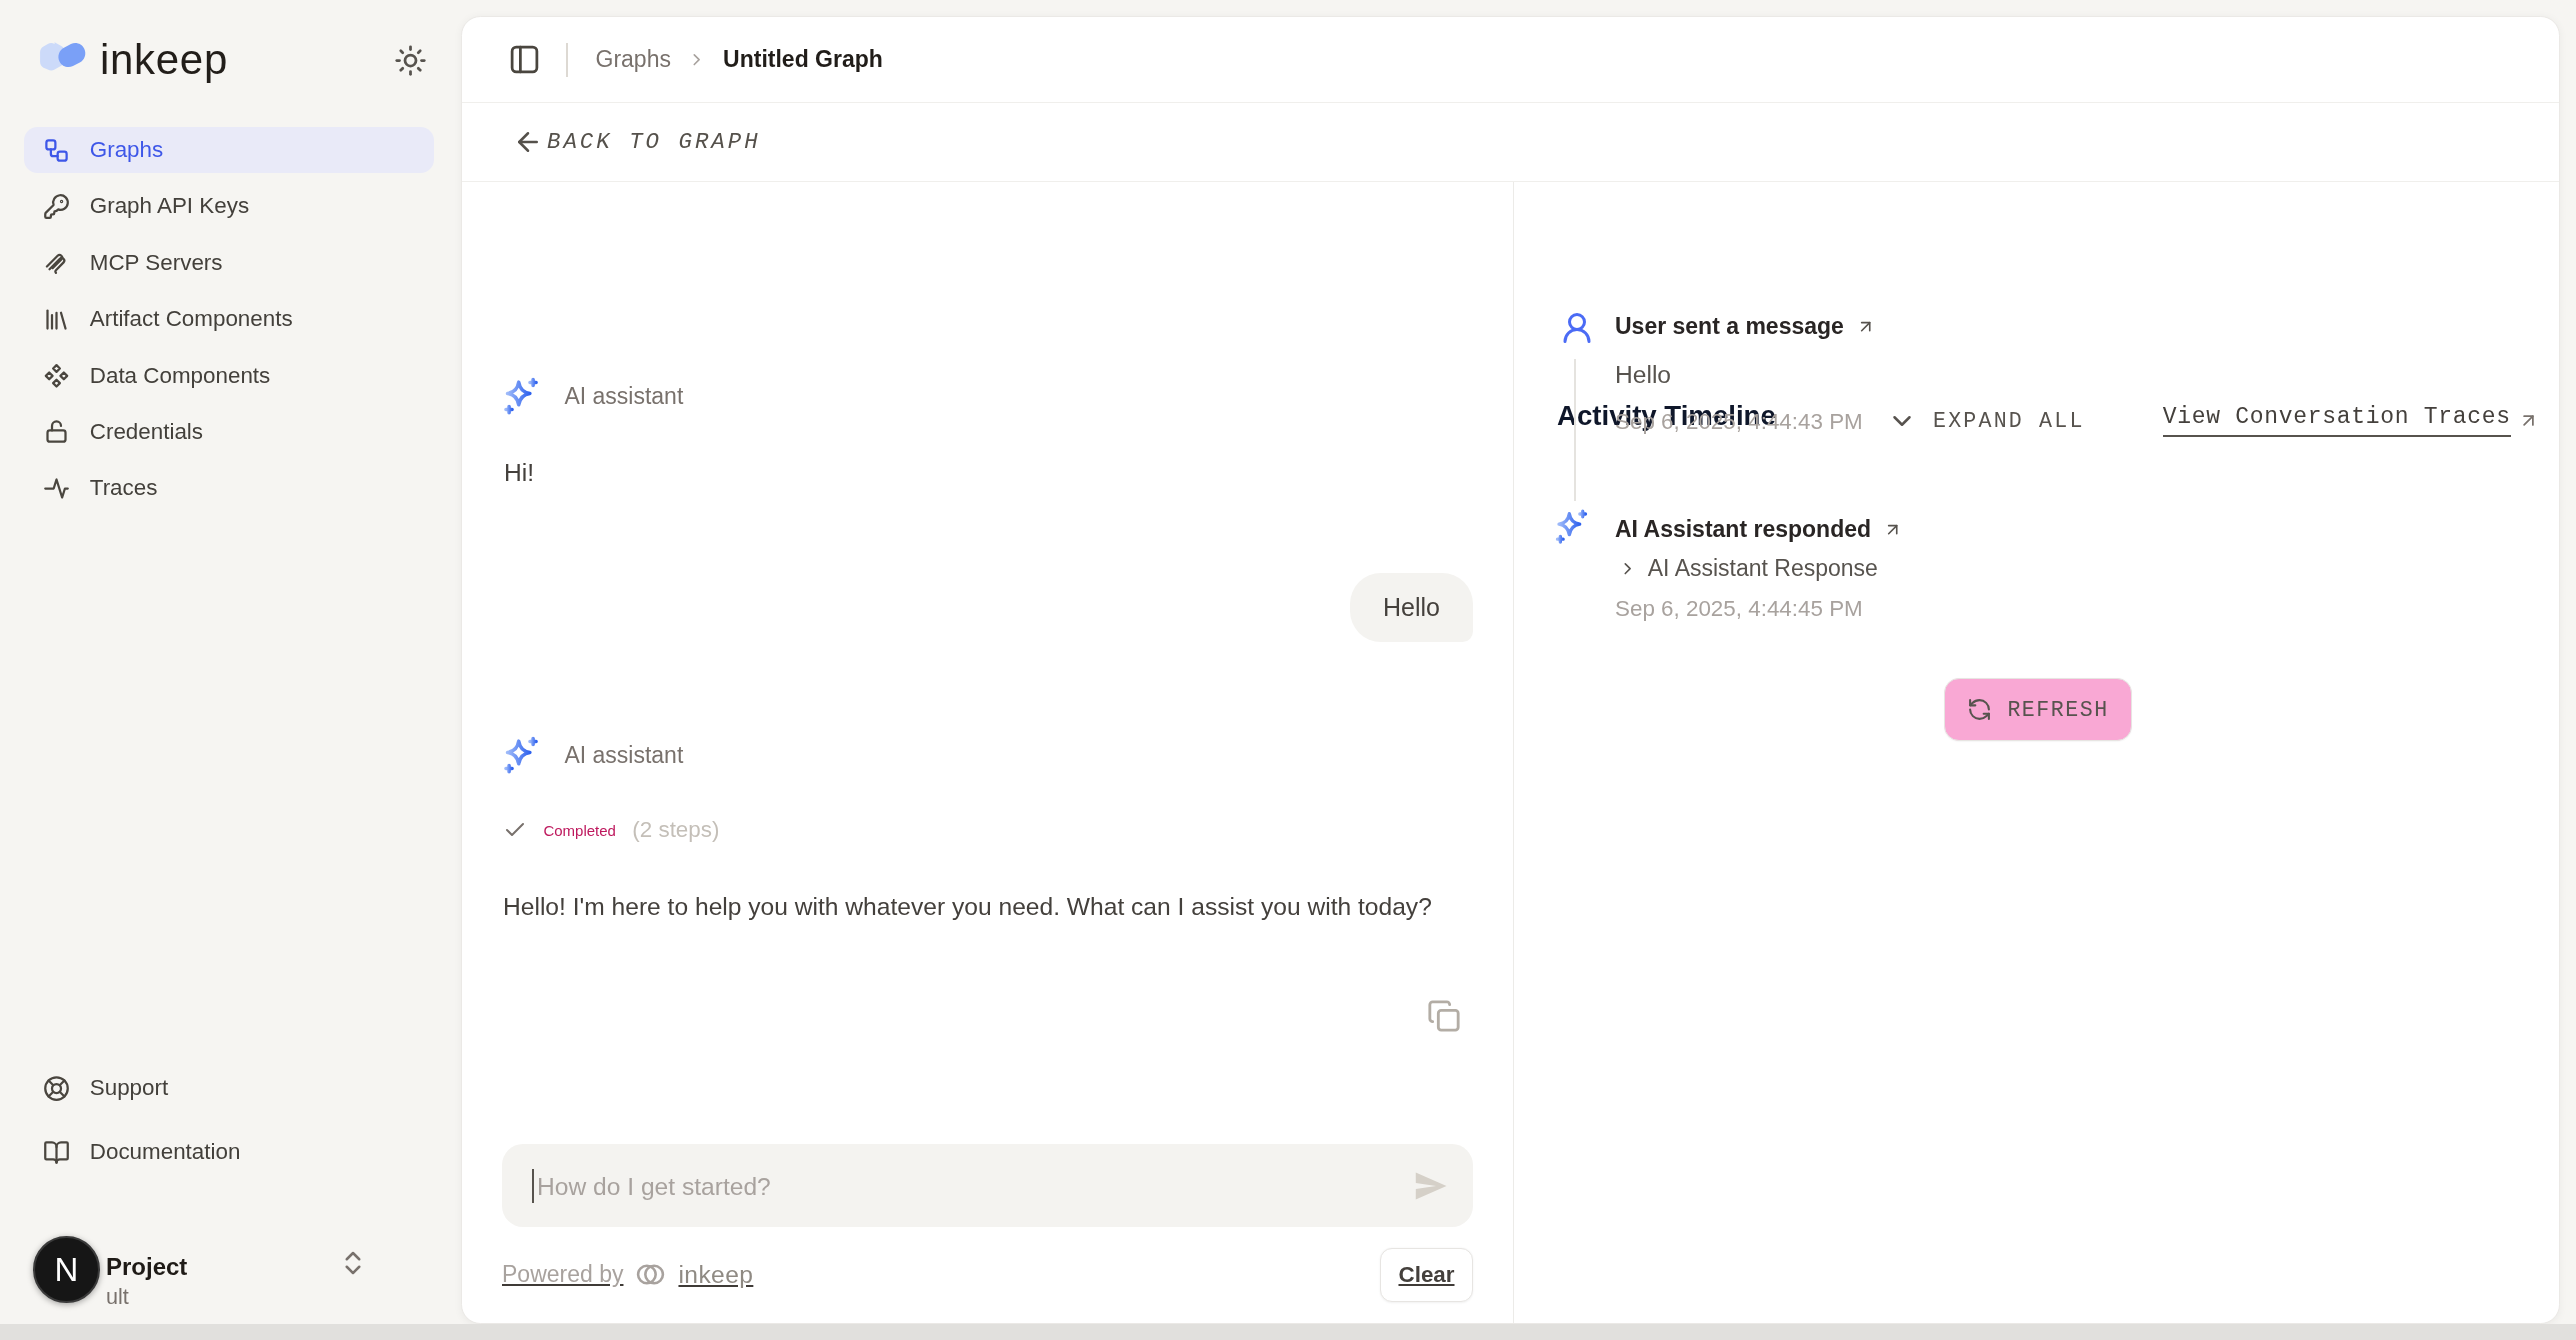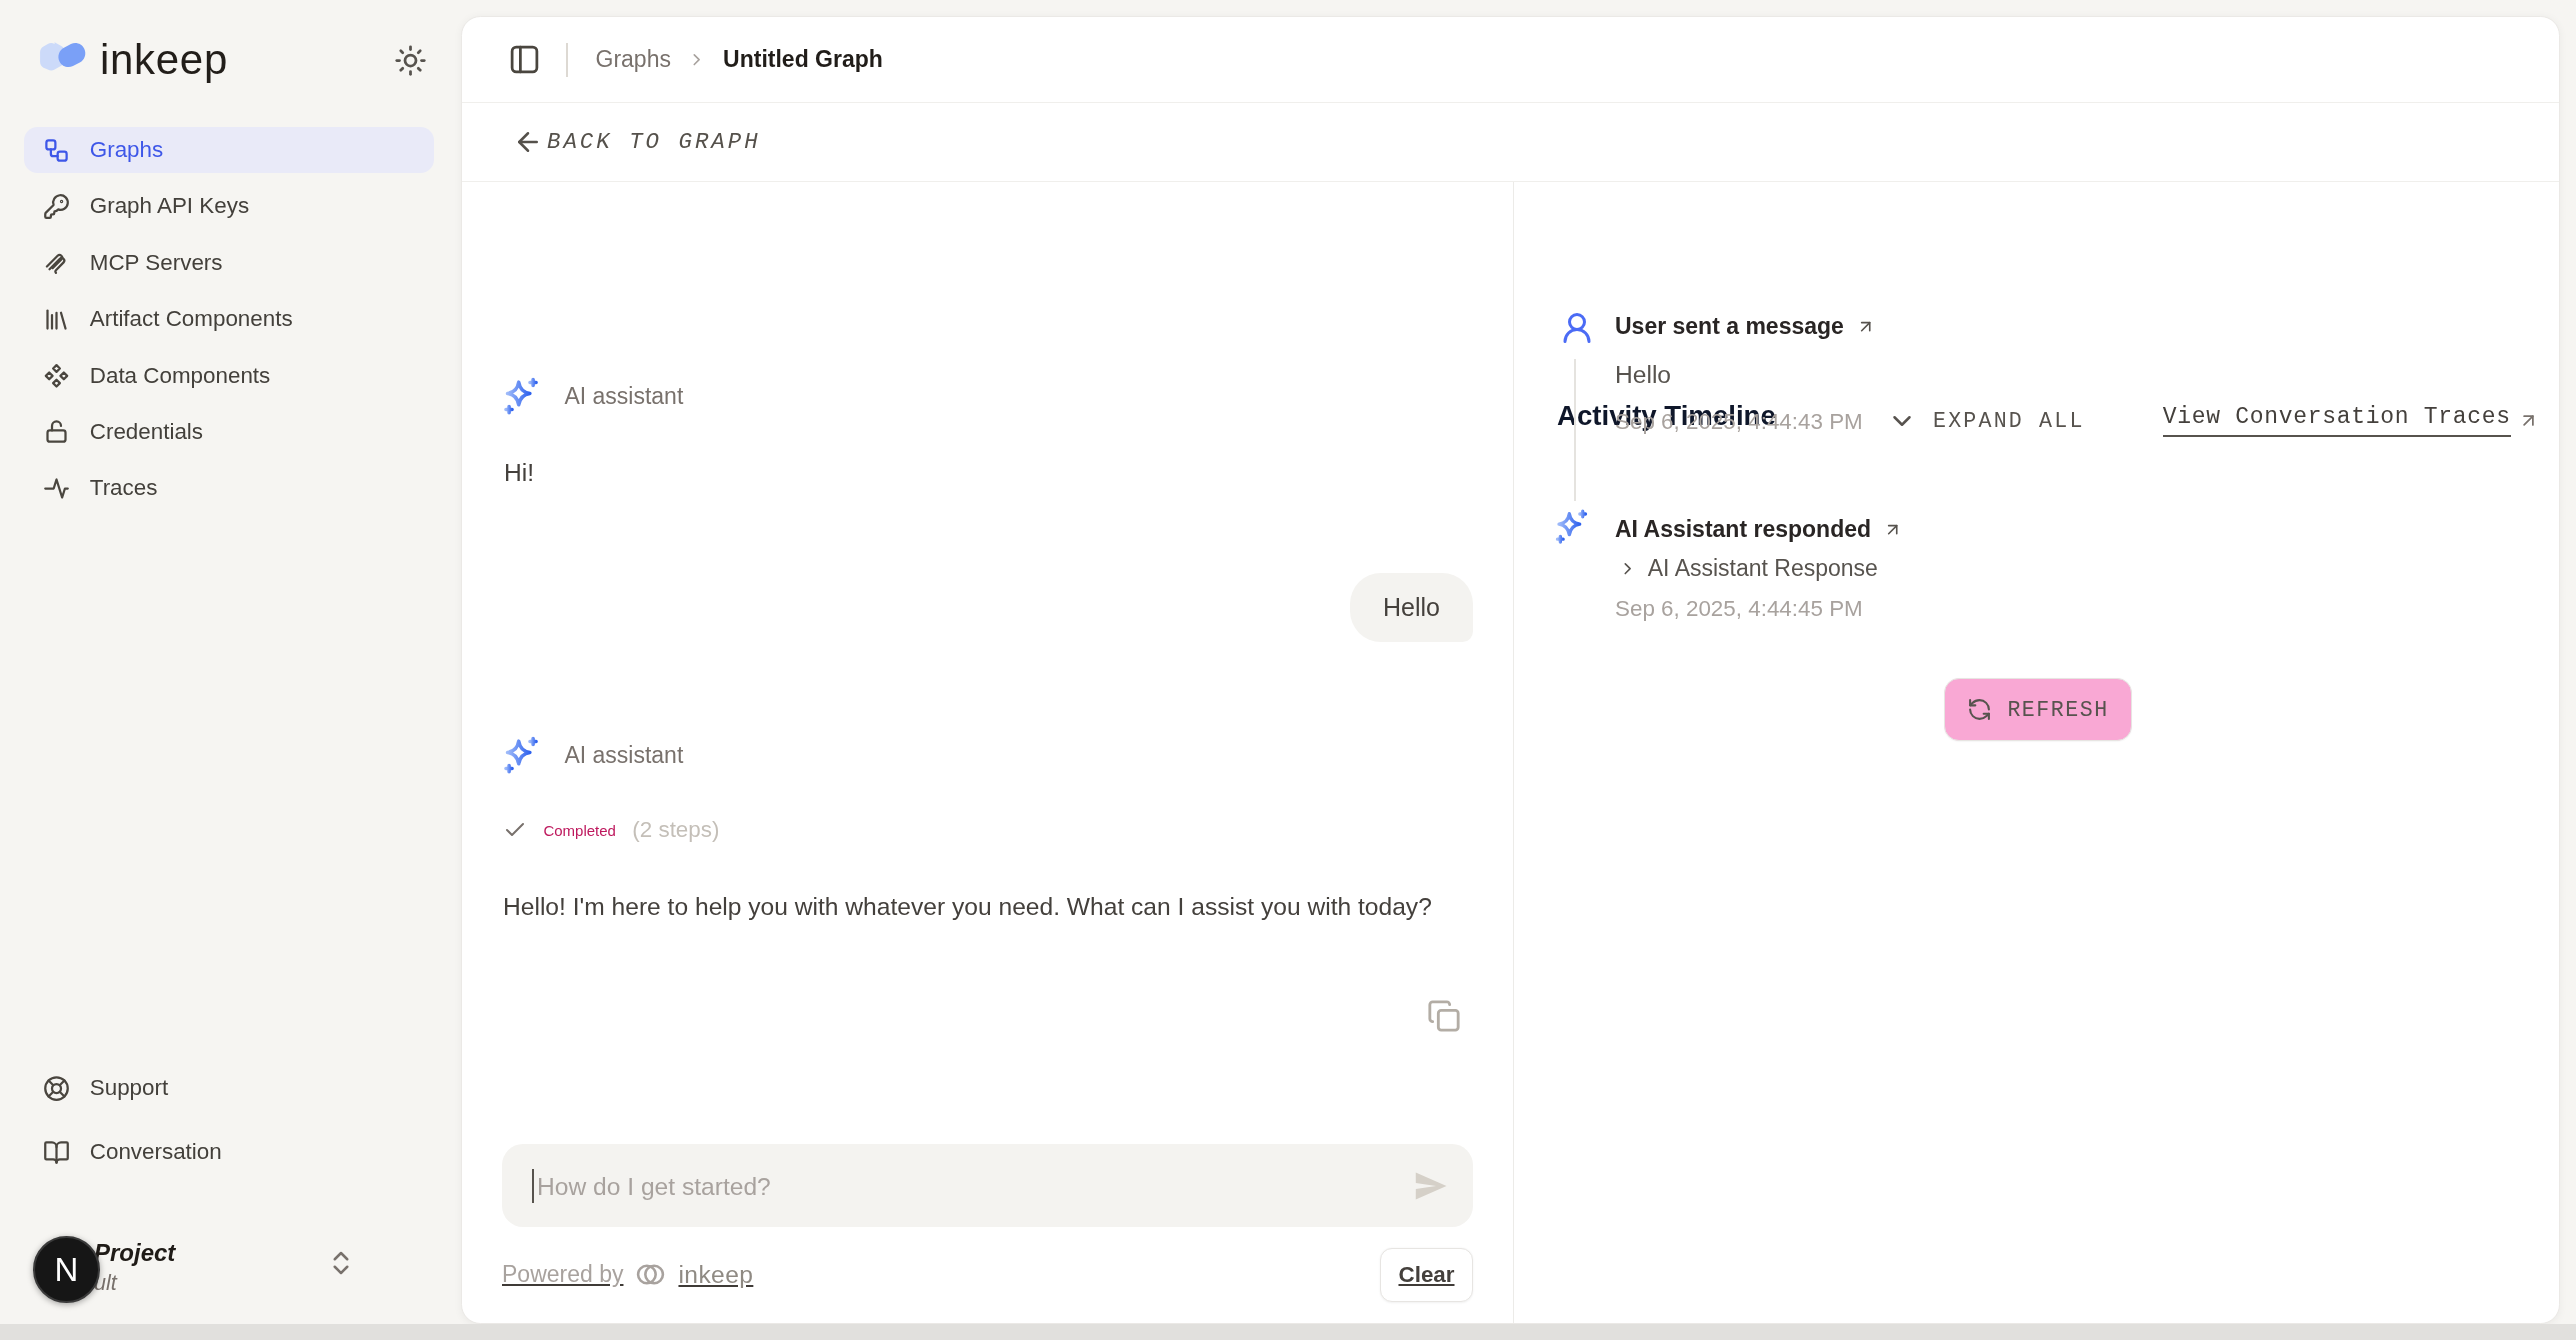--- a/index.html
+++ b/index.html
@@ -24,21 +24,21 @@
   .nav-item{display:flex;align-items:center;gap:19.4px;height:46px;padding:0 19.4px;border-radius:13.4px;
     font-size:22.4px;color:#43403b;cursor:pointer;}
   .nav-item .nicon{width:27px;height:27px;color:#4a463f;flex:0 0 auto;}
   .nav-item.active{background:#e9eaf8;color:#3e57e8;font-weight:500;}
   .nav-item.active .nicon{color:#3e57e8;}
 
   .foot-nav{position:absolute;left:24px;right:27px;top:1064px;display:flex;flex-direction:column;gap:16.4px;}
   .foot-item{display:flex;align-items:center;gap:19.4px;height:48px;padding:0 19.4px;border-radius:13.4px;font-size:22.4px;color:#43403b;cursor:pointer;}
   .foot-item .nicon{width:27px;height:27px;color:#4a463f;}
 
-  .project{position:absolute;left:16px;right:27px;top:1224px;height:86px;display:flex;align-items:center;cursor:pointer;font-style:italic;}
+  .project{position:absolute;left:28px;right:27px;top:1224px;height:86px;display:flex;align-items:flex-end;cursor:pointer;}
   .project-text{margin-left:78px;line-height:1.15;}
   .project-name{font-size:24px;font-weight:600;color:#1f1b17;}
   .project-sub{font-size:21.6px;color:#78716c;margin-top:4.5px;}
   .project-chevrons{position:absolute;left:310px;top:24px;width:30px;height:30px;color:#78716c;}
   .dev-avatar{position:absolute;left:33px;top:1236px;width:63px;height:63px;border-radius:50%;
     background:#161616;border:2.2px solid #3a3a3a;box-shadow:0 1.5px 6px rgba(0,0,0,.35);
     color:#fff;display:flex;align-items:center;justify-content:center;font-size:33px;font-weight:500;z-index:6;cursor:pointer;}
 
   
   .card{position:absolute;left:461px;top:16.4px;right:16.4px;bottom:15.7px;background:#ffffff;
@@ -207,21 +207,21 @@
           <path d="m9.17 14.83-4.24 4.24"></path>
           <circle cx="12" cy="12" r="4"></circle>
         </svg>
       <span>Support</span>
     </div>
     <div class="foot-item">
       <svg class="icn nicon" viewBox="0 0 24 24">
           <path d="M12 7v14"></path>
           <path d="M3 18a1 1 0 0 1-1-1V4a1 1 0 0 1 1-1h5a4 4 0 0 1 4 4 4 4 0 0 1 4-4h5a1 1 0 0 1 1 1v13a1 1 0 0 1-1 1h-6a3 3 0 0 0-3 3 3 3 0 0 0-3-3z"></path>
         </svg>
-      <span>Conversation</span>
+      <span>Documentation</span>
     </div>
   </div>
 
   <div class="project">
     <div class="project-text">
       <div class="project-name">Project</div>
       <div class="project-sub">ult</div>
     </div>
     <svg class="icn project-chevrons" viewBox="0 0 24 24">
         <path d="m7 15 5 5 5-5"></path>

